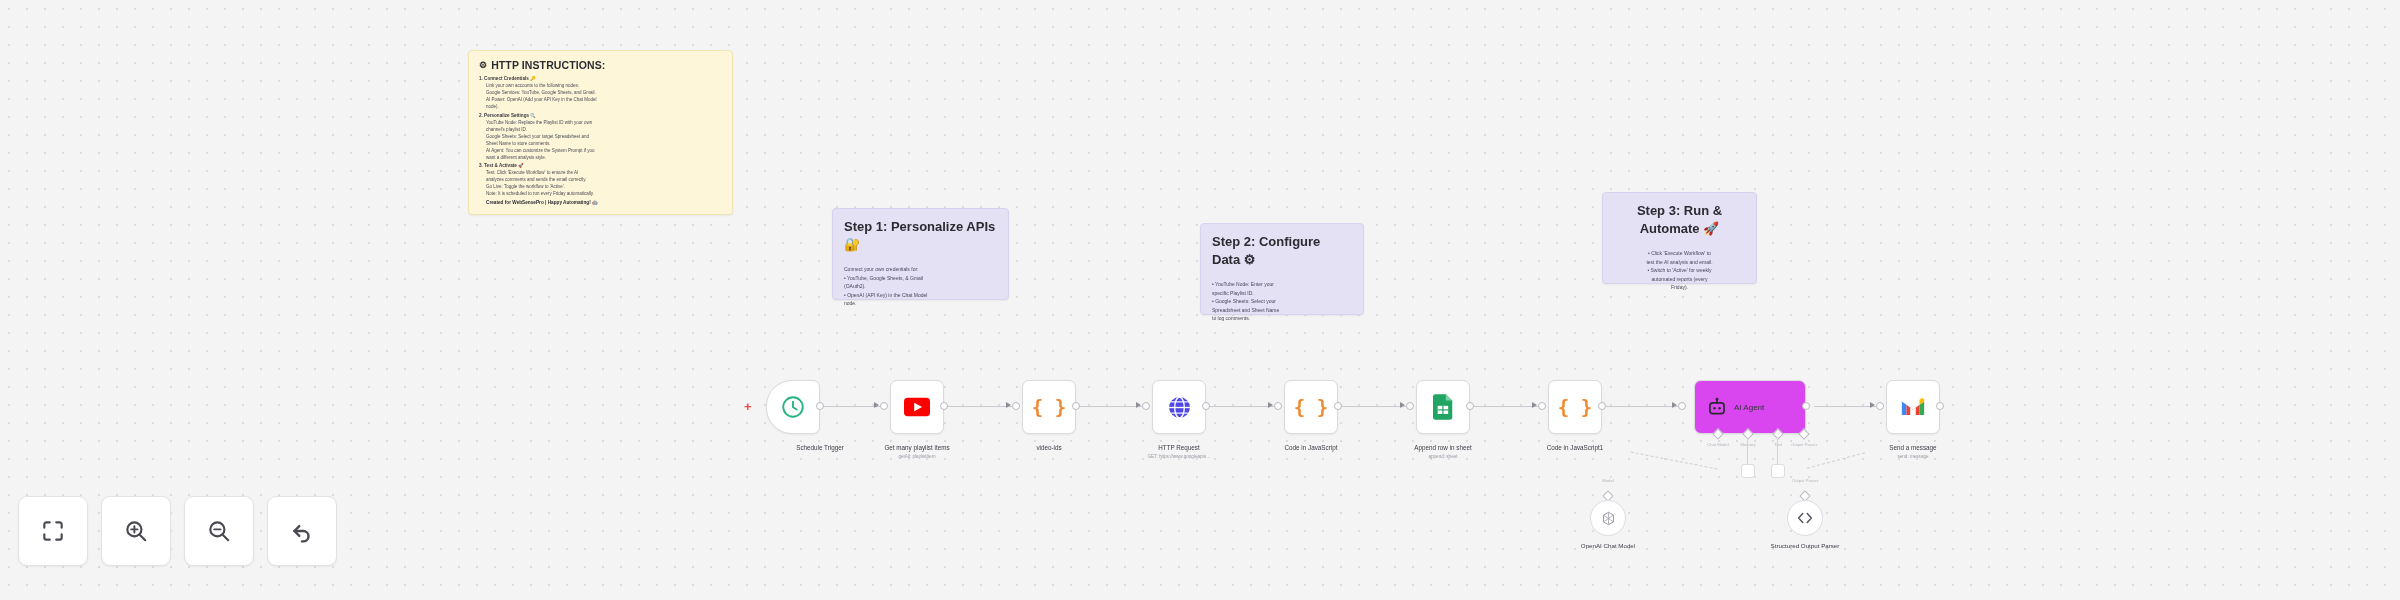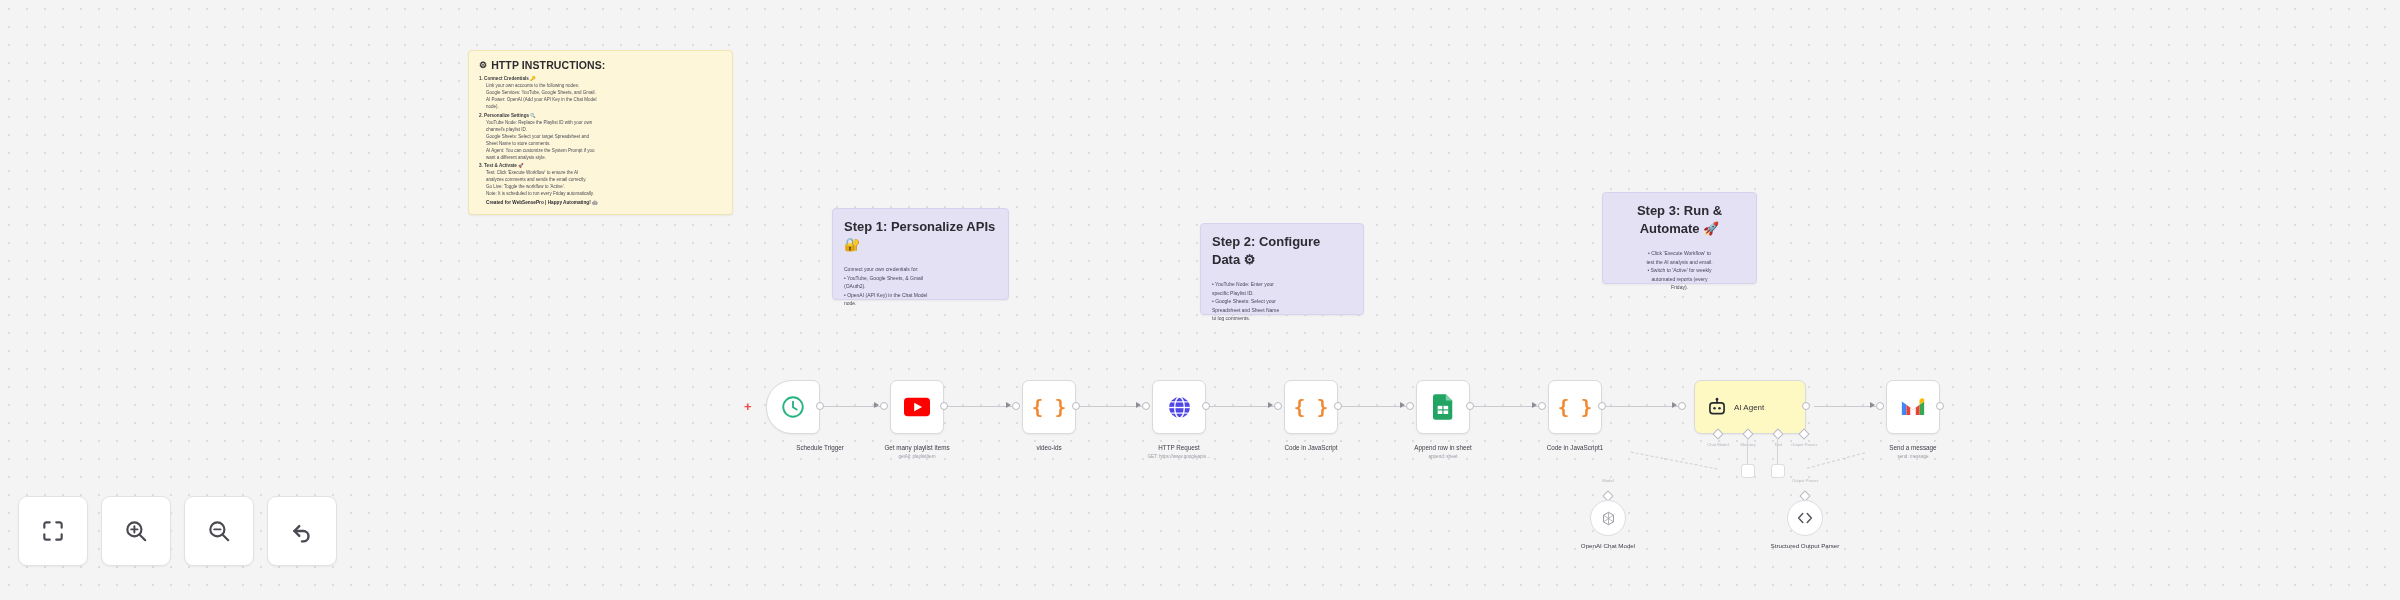--- a/index.html
+++ b/index.html
@@ -83,21 +83,21 @@
     border-left:5px solid #8d8d97;
   }
   .wire{position:absolute;height:1.2px;background:#c9c9d0;}
   .plus{
     position:absolute;color:#ef4b4b;font-size:13px;font-weight:bold;line-height:1;
   }
 
   
   #agent{
     position:absolute;left:1694px;top:380px;width:112px;height:54px;
-    background:#fef9c3;border:1px solid #d9d9de;border-radius:7px;
+    background:#d946ef;border:1px solid #d9d9de;border-radius:7px;
     display:flex;align-items:center;gap:7px;padding-left:12px;box-sizing:border-box;
     box-shadow:0 1px 2px rgba(0,0,0,.05);
   }
   #agent .agent-title{font-size:8px;color:#33333c;}
   .diamond{
     position:absolute;width:8px;height:8px;background:#fff;
     border:1.2px solid #b9b9c0;transform:rotate(45deg);box-sizing:border-box;
   }
   .sub-label{
     position:absolute;font-size:4.2px;color:#b6b6be;text-align:center;width:50px;

